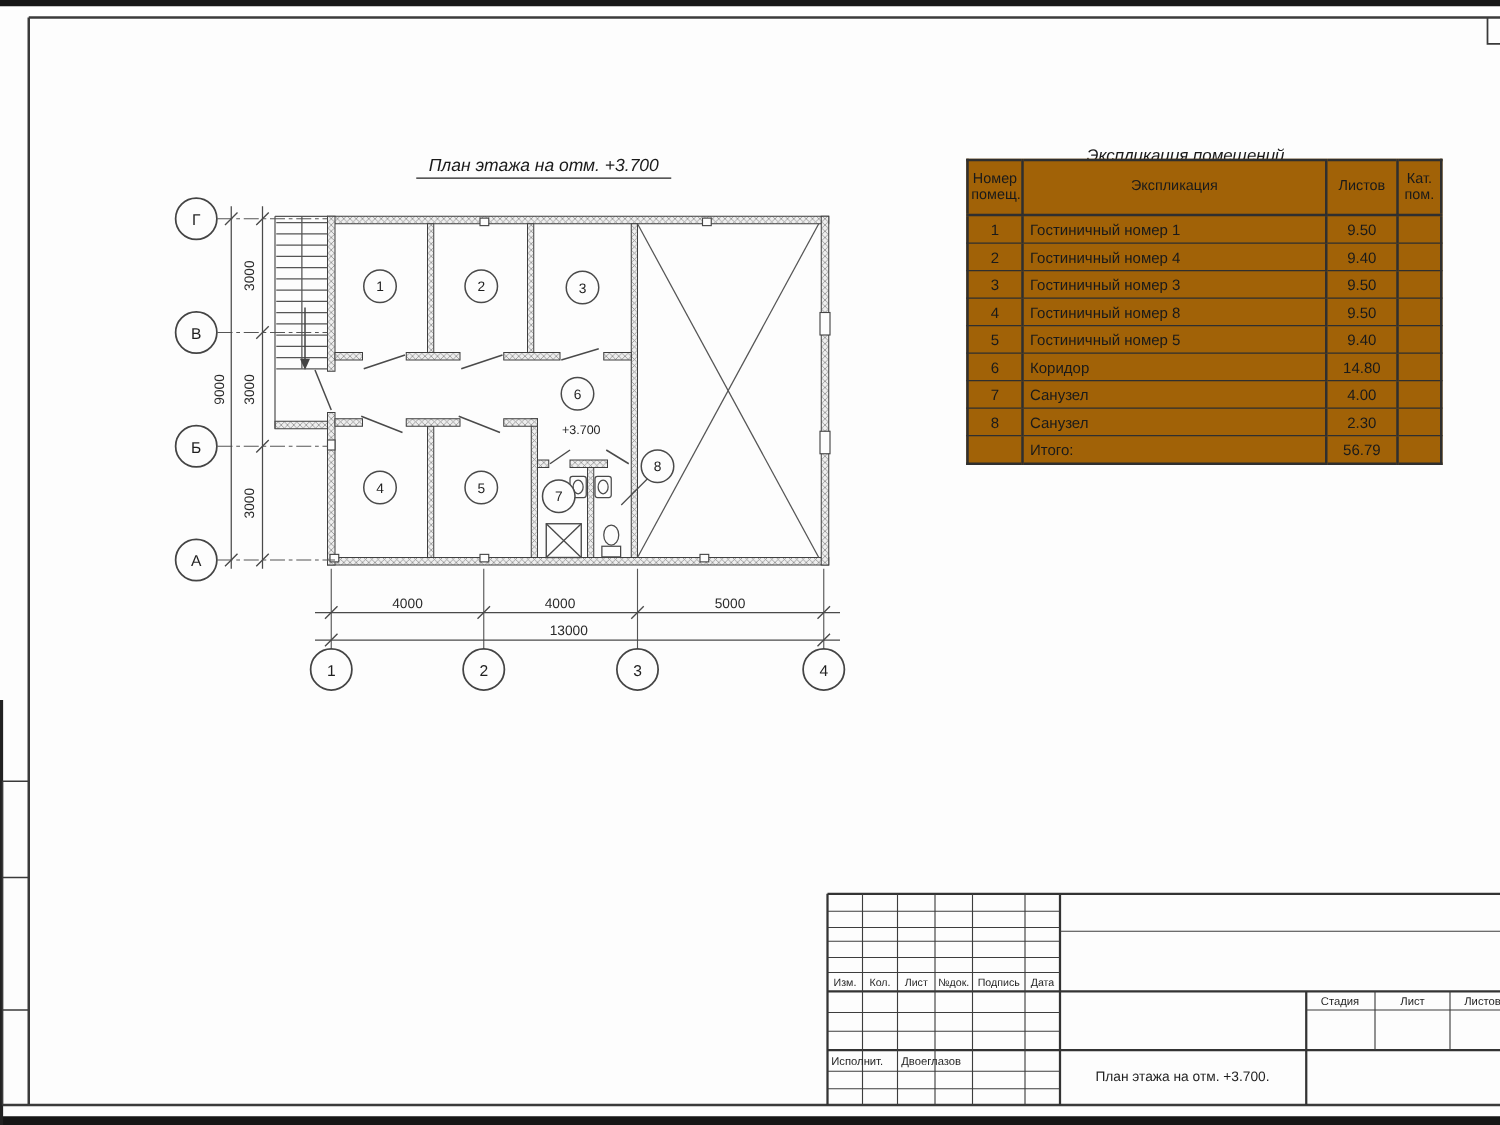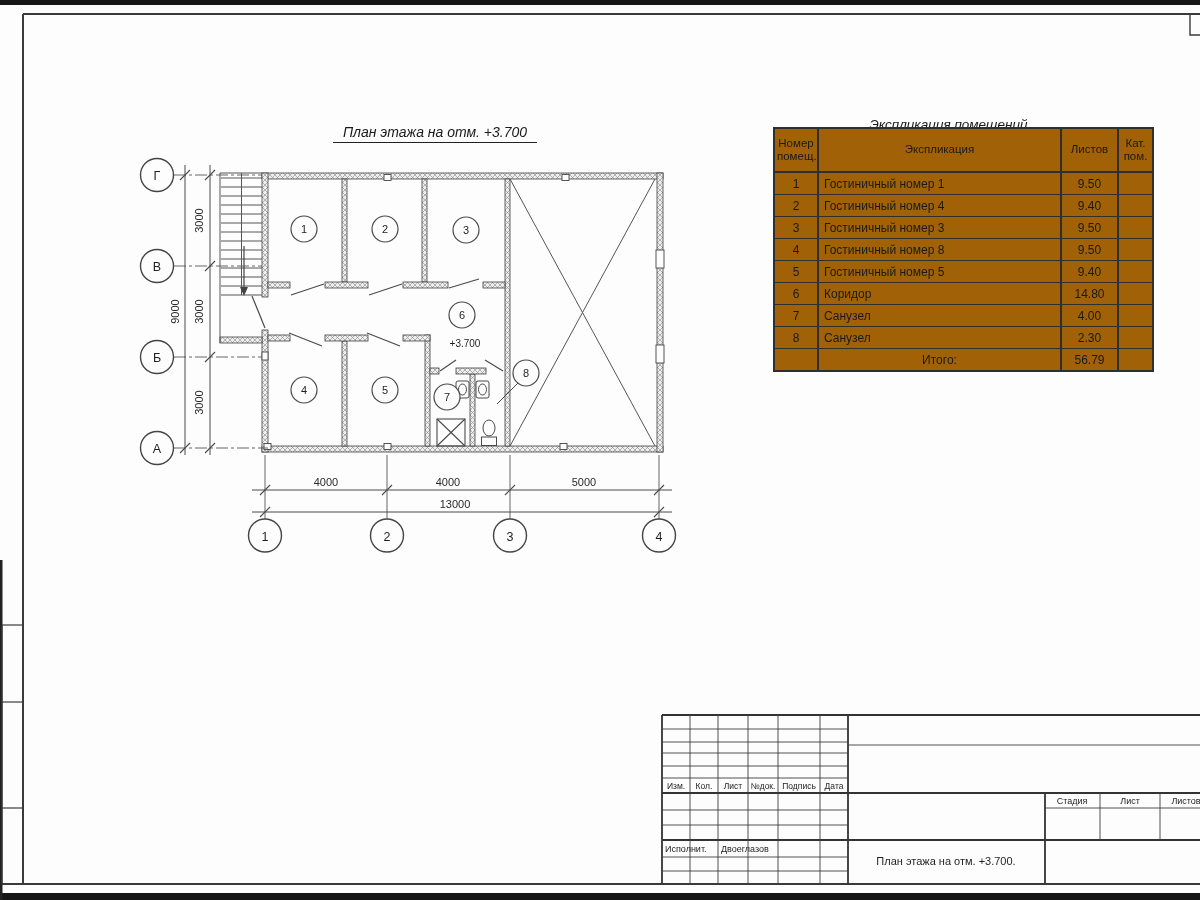--- a/index.html
+++ b/index.html
@@ -20,21 +20,21 @@
   #schedule-title{left:759px;top:83px;width:379px;font-size:13.5px;}
   table.expl{position:absolute;left:773px;top:127px;width:379px;border-collapse:collapse;
     table-layout:fixed;font-size:12px;color:#1a1a1a;background:#a16207;}
   table.expl td{border:1px solid #2f2f2f;height:21px;padding:0 5px;overflow:hidden;
     white-space:nowrap;}
   table.expl{border:2px solid #2f2f2f;}
   table.expl td.b2r{border-right-width:2px;}
   table.expl tr.hd td{border-bottom-width:2px;height:40px;white-space:normal;
     text-align:center;line-height:1.15;padding:1px 2px;font-size:11.5px;}
   .ctr{text-align:center;}
-  .rgt{text-align:center;}
+  .rgt{text-align:left;}
 </style>
 </head>
 <body>
 
 <div id="sheet">
 
 <svg width="1200" height="900" viewBox="0 0 1200 900">
   <defs>
     <pattern id="wh" width="5" height="5" patternUnits="userSpaceOnUse">
       <rect width="5" height="5" fill="#eeeeee"></rect>

